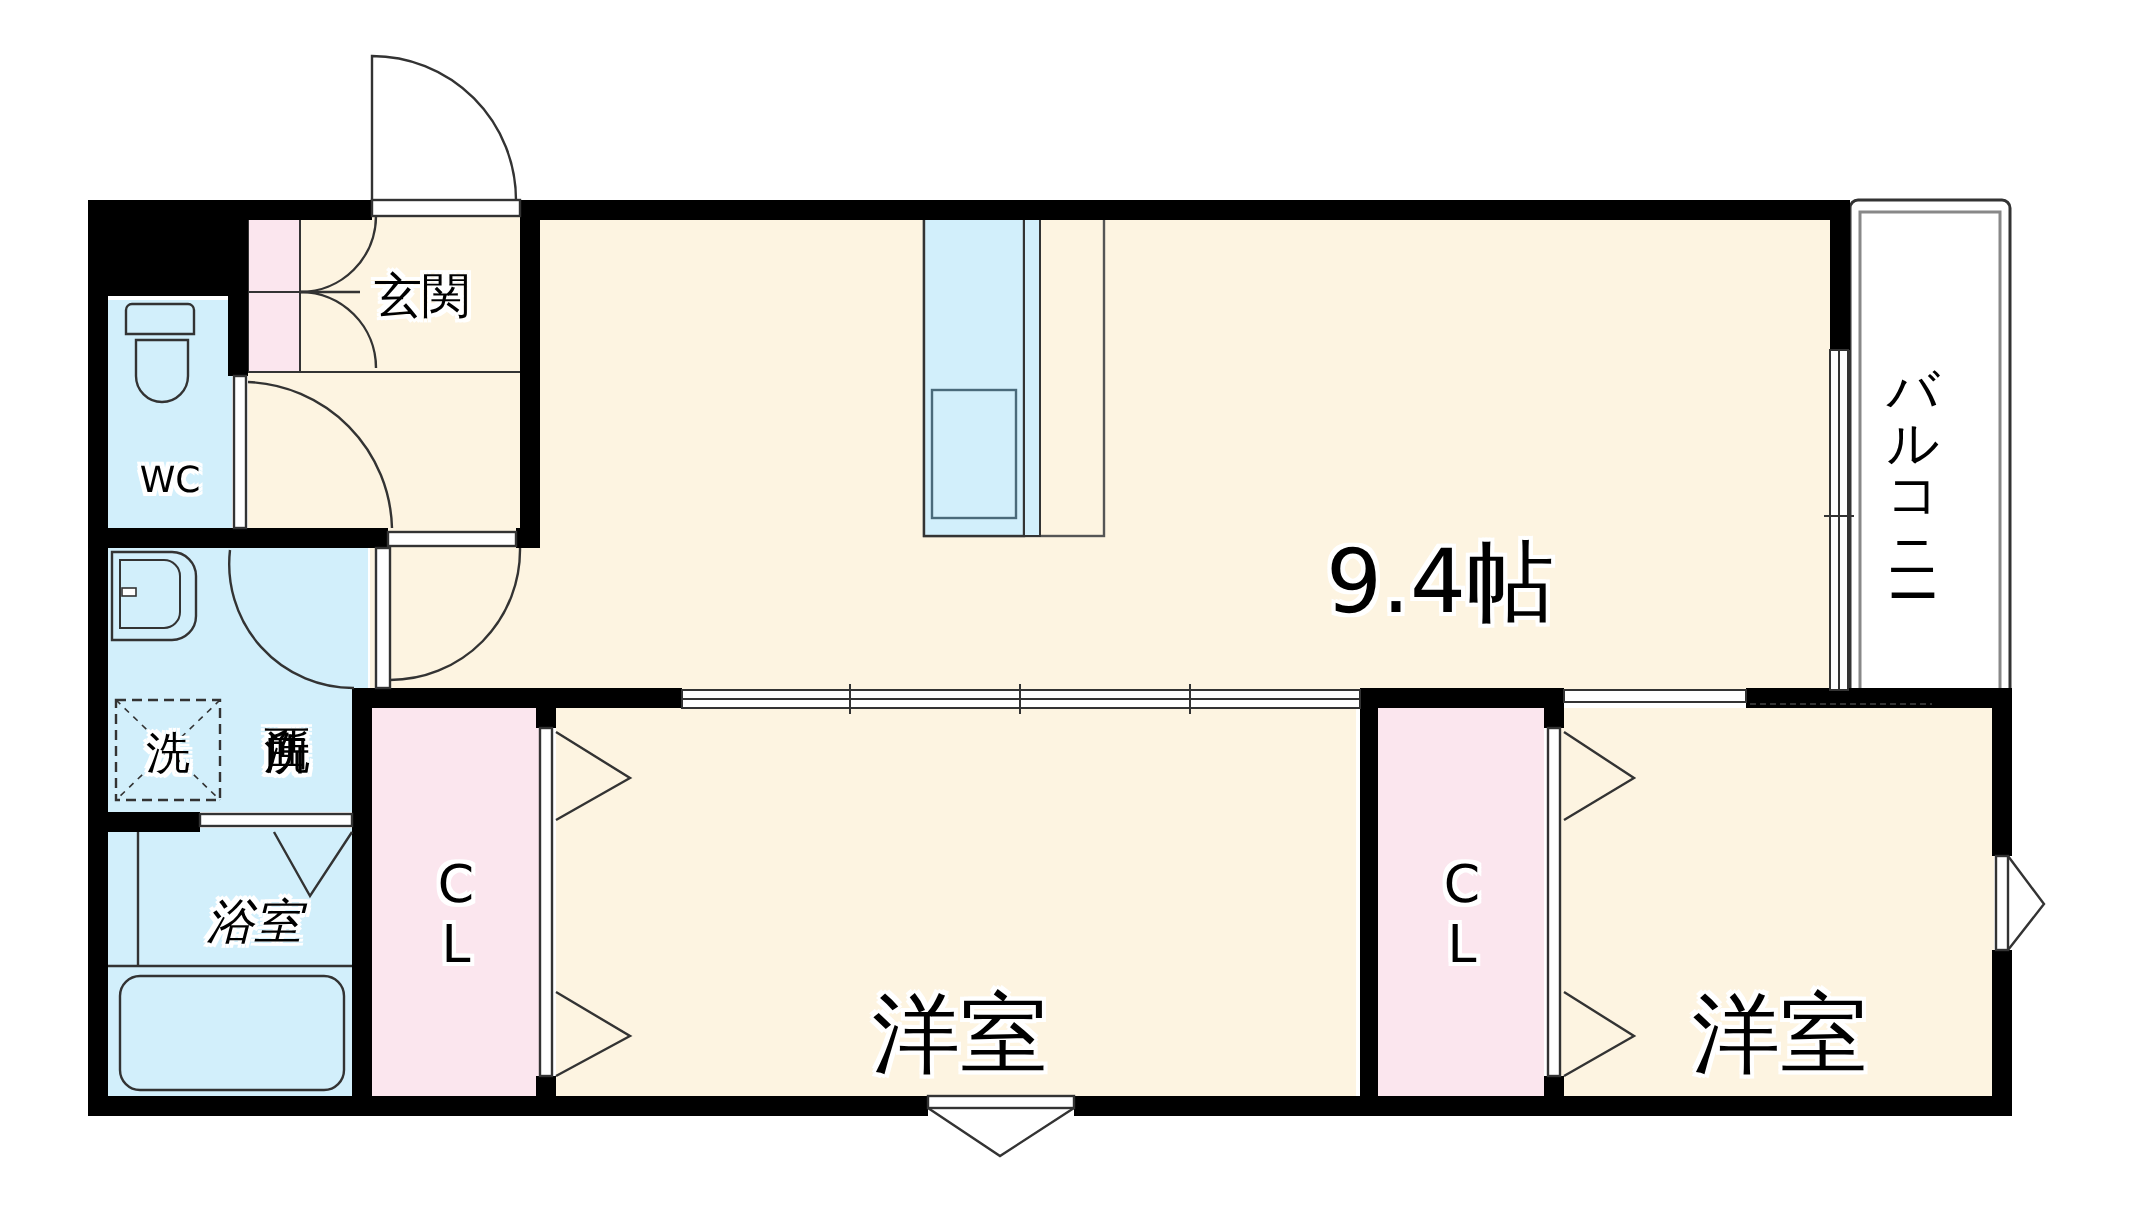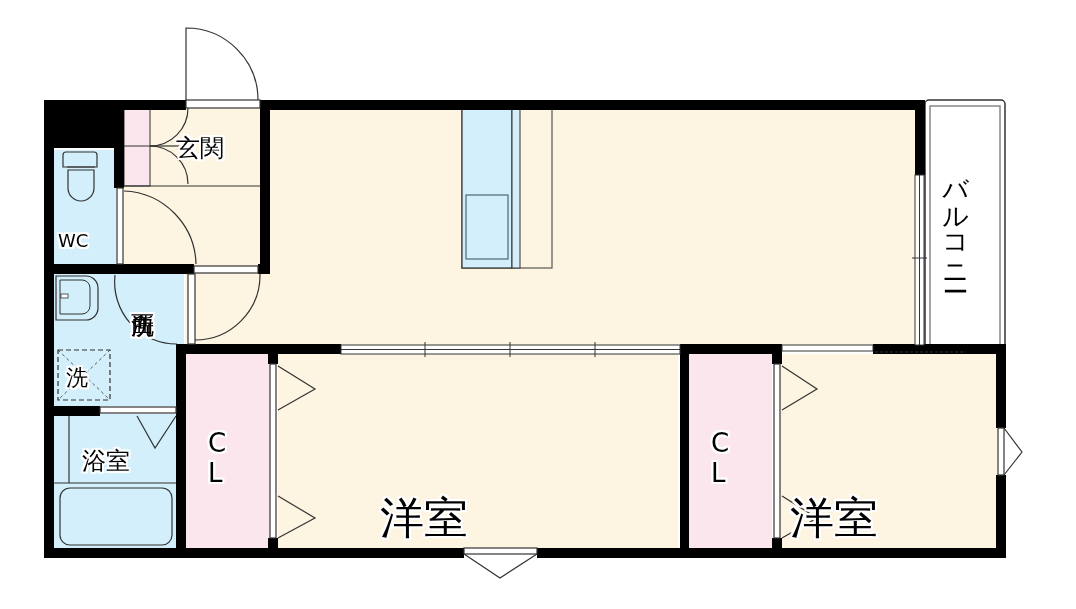--- a/index.html
+++ b/index.html
@@ -1,19 +1,19 @@
 <!DOCTYPE html>
 <html><head>
 <meta charset="utf-8">
 <style>
   html, body { margin:0; padding:0; background:#ffffff; }
   body { width:1076px; height:609px; position:relative; overflow:hidden;
          font-family:"Liberation Sans", "DejaVu Sans", sans-serif; }
   #plan { position:absolute; left:0; top:0; width:1076px; height:609px; }
-  .label { position:absolute; color:#000; text-align:left; line-height:1;
+  .label { position:absolute; color:#000; text-align:center; line-height:1;
            white-space:pre; pointer-events:none;
            text-shadow: 2px 0 0 #fff, -2px 0 0 #fff, 0 2px 0 #fff, 0 -2px 0 #fff,
                         2px 2px 0 #fff, -2px -2px 0 #fff, 2px -2px 0 #fff, -2px 2px 0 #fff; }
   .big { font-size:44px; line-height:48px; font-family:"DejaVu Sans", sans-serif; }
   .mid { font-size:26px; line-height:28px; font-family:"DejaVu Sans", sans-serif; }
   .sm  { font-size:24px; line-height:26px; font-family:"DejaVu Sans", sans-serif; }
   .vert { writing-mode: vertical-rl; text-orientation: upright; }
 </style>
 </head>
 <body>
@@ -162,20 +162,21 @@
     <line x1="919.5" y1="175" x2="919.5" y2="345"></line>
     <line x1="912" y1="258" x2="927" y2="258"></line>
   </g>
   <g stroke="#333" stroke-width="1">
     <rect x="782" y="345" width="91" height="6" fill="#fff"></rect>
     <line x1="875" y1="352" x2="966" y2="352" stroke-dasharray="3 2"></line>
   </g>
 </svg>
 
 <div class="label big" style="left:620px; top:172px; width:200px;">
+  <div>9.4帖</div>
 </div>
 
 <div class="label big" style="left:380px; top:398px; width:200px;">
   <div>洋室</div>
   
 </div>
 
 <div class="label big" style="left:790px; top:398px; width:200px;">
   <div>洋室</div>
   
@@ -183,14 +184,14 @@
 
 <div class="label mid" style="left:208px; top:428px; width:40px; line-height:30px;">C
 L</div>
 <div class="label mid" style="left:711px; top:428px; width:40px; line-height:30px;">C
 L</div>
 
 <div class="label sm" style="left:176px; top:135px; width:70px;">玄関</div>
 <div class="label sm" style="left:58px; top:228px; width:54px; font-size:18px;">WC</div>
 <div class="label sm vert" style="left:130px; top:296px; height:100px; font-size:23px;">洗面所</div>
 <div class="label sm" style="left:66px; top:365px; width:36px; font-size:22px;">洗</div>
-<div class="label sm" style="left:82px; top:448px; width:90px;">浴室</div>
+<div class="label sm" style="left:82px; top:448px; width:90px;font-style:italic;">浴室</div>
 <div class="label sm vert" style="left:943px; top:160px; height:130px; font-size:26px;">バルコニー</div>
 
 </body></html>

